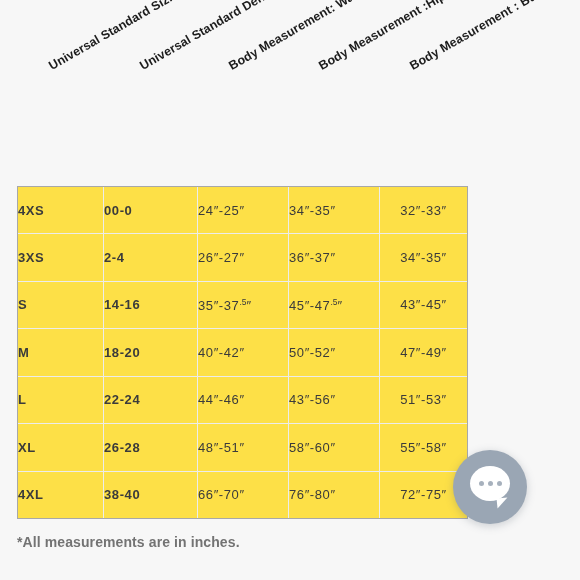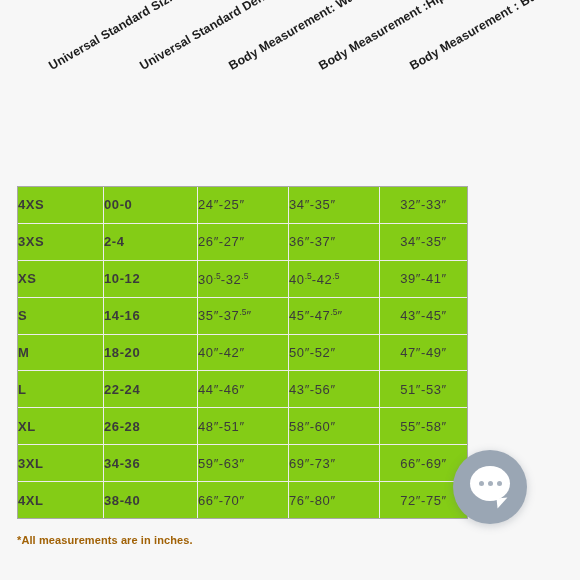--- a/index.html
+++ b/index.html
@@ -49,21 +49,21 @@
   .hdr-4 { left: 414px; top: 60px; }
 
   
   .table-wrap {
     position: absolute;
     left: 17px;
     top: 186px;
     width: 451px;
     height: 333px;
     border: 1px solid #a8a8a8;
-    background: #84cc16;
+    background: #fde047;
     box-sizing: border-box;
   }
   table.sizing {
     width: 100%;
     height: 100%;
     border-collapse: collapse;
     table-layout: fixed;
   }
   table.sizing td {
     border-bottom: 1px solid #ececec;
@@ -94,23 +94,23 @@
     font-size: 8.5px;
     vertical-align: super;
     letter-spacing: 0;
   }
 
   
   .footnote {
     position: absolute;
     left: 17px;
     top: 534px;
-    font-size: 11px;
+    font-size: 14px;
     font-weight: 600;
-    color: #a16207;
+    color: #737373;
     letter-spacing: 0.1px;
   }
 
   
   .chat-btn {
     position: absolute;
     left: 453px;
     top: 450px;
     width: 74px;
     height: 74px;
@@ -180,27 +180,20 @@
             <td class="c-bust">32″-33″</td>
           </tr>
           <tr>
             <td class="c-size">3XS</td>
             <td class="c-denim">2-4</td>
             <td class="c-waist">26″-27″</td>
             <td class="c-hip">36″-37″</td>
             <td class="c-bust">34″-35″</td>
           </tr>
           <tr>
-            <td class="c-size">XS</td>
-            <td class="c-denim">10-12</td>
-            <td class="c-waist">30<span class="frac">.5</span>-32<span class="frac">.5</span></td>
-            <td class="c-hip">40<span class="frac">.5</span>-42<span class="frac">.5</span></td>
-            <td class="c-bust">39″-41″</td>
-          </tr>
-          <tr>
             <td class="c-size">S</td>
             <td class="c-denim">14-16</td>
             <td class="c-waist">35″-37<span class="frac">.5</span>″</td>
             <td class="c-hip">45″-47<span class="frac">.5</span>″</td>
             <td class="c-bust">43″-45″</td>
           </tr>
           <tr>
             <td class="c-size">M</td>
             <td class="c-denim">18-20</td>
             <td class="c-waist">40″-42″</td>
@@ -215,27 +208,20 @@
             <td class="c-bust">51″-53″</td>
           </tr>
           <tr>
             <td class="c-size">XL</td>
             <td class="c-denim">26-28</td>
             <td class="c-waist">48″-51″</td>
             <td class="c-hip">58″-60″</td>
             <td class="c-bust">55″-58″</td>
           </tr>
           <tr>
-            <td class="c-size">3XL</td>
-            <td class="c-denim">34-36</td>
-            <td class="c-waist">59″-63″</td>
-            <td class="c-hip">69″-73″</td>
-            <td class="c-bust">66″-69″</td>
-          </tr>
-          <tr>
             <td class="c-size">4XL</td>
             <td class="c-denim">38-40</td>
             <td class="c-waist">66″-70″</td>
             <td class="c-hip">76″-80″</td>
             <td class="c-bust">72″-75″</td>
           </tr>
         </tbody>
     </table>
   </div>
 

